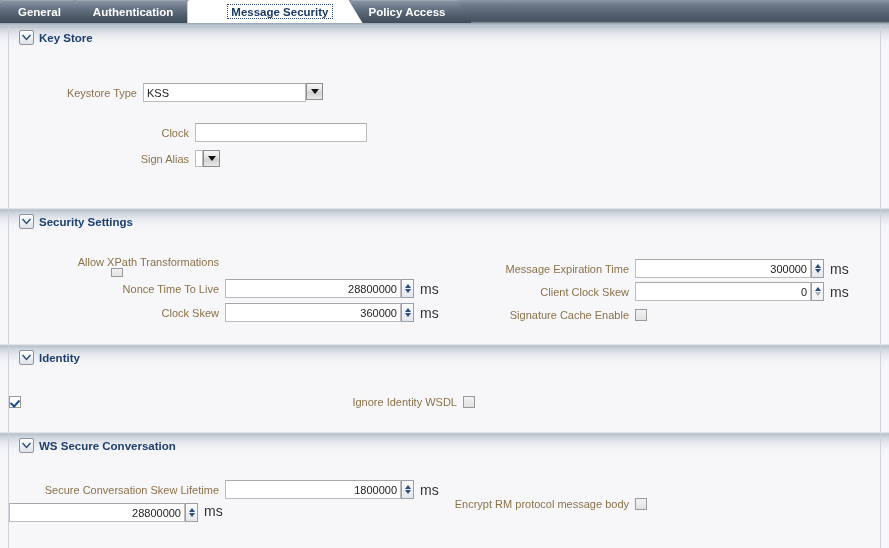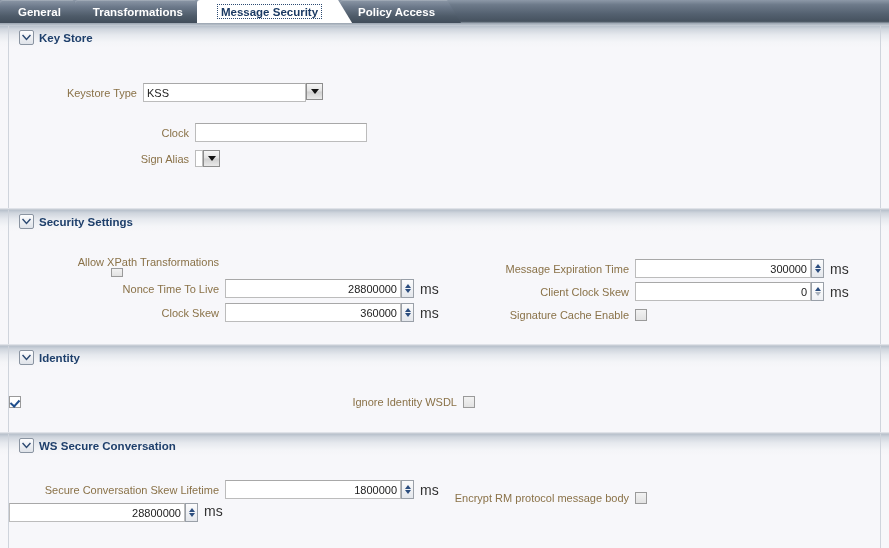--- a/index.html
+++ b/index.html
@@ -48,20 +48,21 @@
     color:#1b3a63;
     z-index:5;
     height:23px;
     padding:0 30px 0 20px;
     box-shadow:none;
   }
   .tab.active .tablabel{
     border:1px dotted #2b4a72;
     padding:1px 3px 0 3px;
     line-height:12px;
+    margin-left:20px;
   }
   .tablabel{display:block;}
 
   
   .page{
     position:relative;
     height:522px;
     background:#0f172a;
     padding:0;
   }
@@ -190,21 +191,21 @@
 </style>
 </head>
 <body>
 
 <div class="tabbar">
   <div class="tabs">
     <div class="tab">
       <span class="tablabel">General</span>
     </div>
     <div class="tab">
-      <span class="tablabel">Transformations</span>
+      <span class="tablabel">Authentication</span>
     </div>
     <div class="tab active">
       <span class="tablabel">Message Security</span>
     </div>
     <div class="tab">
       <span class="tablabel">Policy Access</span>
     </div>
   </div>
 </div>
 
@@ -367,21 +368,21 @@
 
         <div class="row abs" style="left:0;top:46px;align-items:flex-start;height:auto;">
           <input class="txt num" style="width: 168px;" value="28800000">
           <span class="spin">
             <span class="up"></span>
             <span class="dn"></span>
           </span>
           <span class="unit">ms</span>
         </div>
 
-        <div class="row abs" style="left:248px;top:30px;">
+        <div class="row abs" style="left:248px;top:36px;">
           <span class="lbl" style="width:372px;">Encrypt RM protocol message body</span>
           <span class="cb"></span>
         </div>
 
       </div>
     </div>
   </div>
 
 </div>
 

